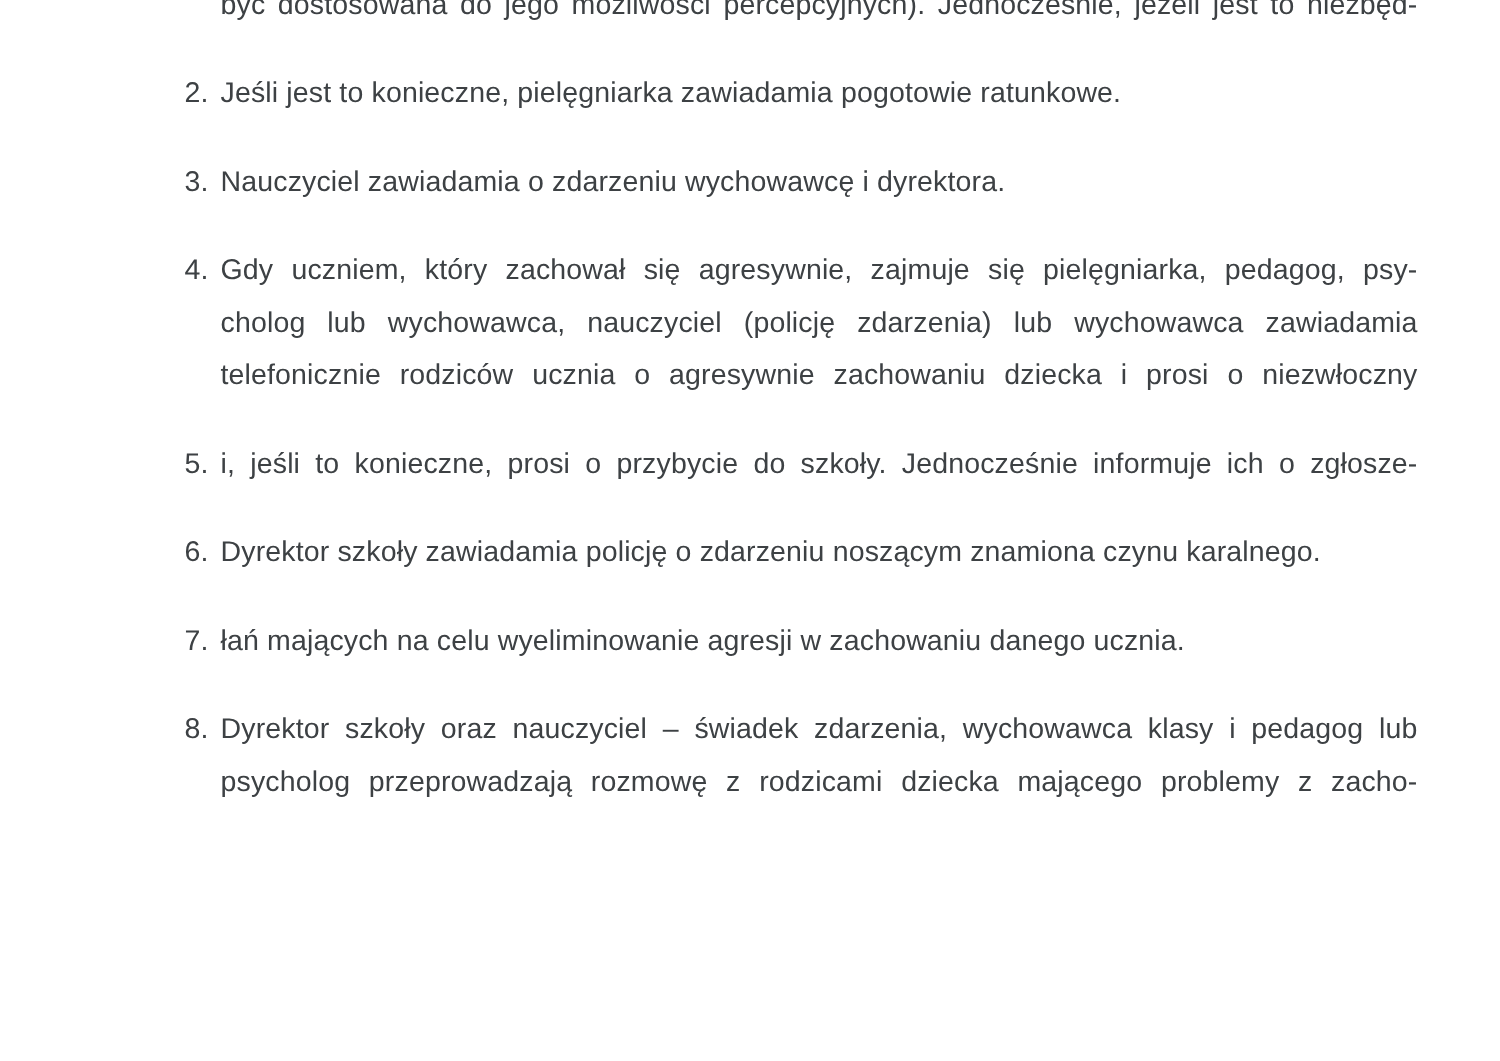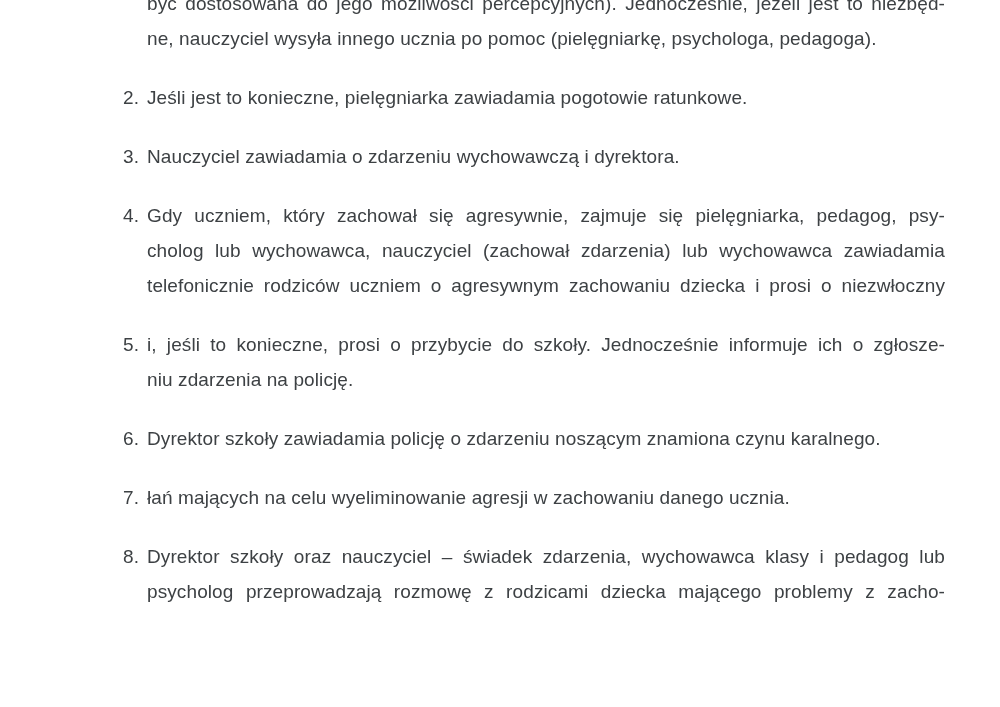--- a/index.html
+++ b/index.html
@@ -52,48 +52,46 @@
     text-align-last: justify;
   }
 </style>
 </head>
 <body>
 
 <div class="page">
   <div class="content">
     <div class="paragraph intro" id="intro-paragraph">
         <div class="line justify">być dostosowana do jego możliwości percepcyjnych). Jednocześnie, jeżeli jest to niezbęd-</div>
-        <div class="line">ne, nauczyciel wysyła innego ucznia po pomoc (pielęgniarkę, psychologa, pedagoga).</div>
       </div>
     <div id="procedure-list">
         <div class="item">
           <span class="num">2.</span>
           <div class="lines">
             <div class="line">Jeśli jest to konieczne, pielęgniarka zawiadamia pogotowie ratunkowe.</div>
           </div>
         </div>
         <div class="item">
           <span class="num">3.</span>
           <div class="lines">
-            <div class="line">Nauczyciel zawiadamia o zdarzeniu wychowawczą i dyrektora.</div>
+            <div class="line">Nauczyciel zawiadamia o zdarzeniu wychowawcę i dyrektora.</div>
           </div>
         </div>
         <div class="item">
           <span class="num">4.</span>
           <div class="lines">
             <div class="line justify">Gdy uczniem, który zachował się agresywnie, zajmuje się pielęgniarka, pedagog, psy-</div>
-            <div class="line justify">cholog lub wychowawca, nauczyciel (zachował zdarzenia) lub wychowawca zawiadamia</div>
-            <div class="line justify">telefonicznie rodziców uczniem o agresywnym zachowaniu dziecka i prosi o niezwłoczny</div>
+            <div class="line justify">cholog lub wychowawca, nauczyciel (policję zdarzenia) lub wychowawca zawiadamia</div>
+            <div class="line justify">telefonicznie rodziców ucznia o agresywnie zachowaniu dziecka i prosi o niezwłoczny</div>
           </div>
         </div>
         <div class="item">
           <span class="num">5.</span>
           <div class="lines">
             <div class="line justify">i, jeśli to konieczne, prosi o przybycie do szkoły. Jednocześnie informuje ich o zgłosze-</div>
-            <div class="line">niu zdarzenia na policję.</div>
           </div>
         </div>
         <div class="item">
           <span class="num">6.</span>
           <div class="lines">
             <div class="line">Dyrektor szkoły zawiadamia policję o zdarzeniu noszącym znamiona czynu karalnego.</div>
           </div>
         </div>
         <div class="item">
           <span class="num">7.</span>

